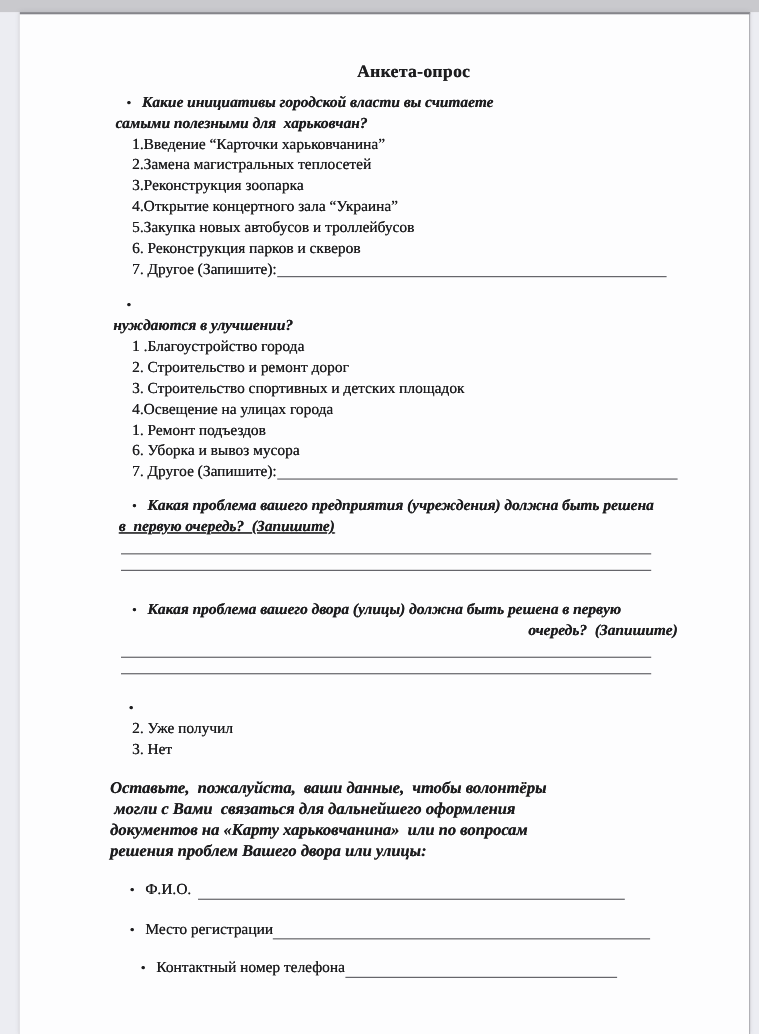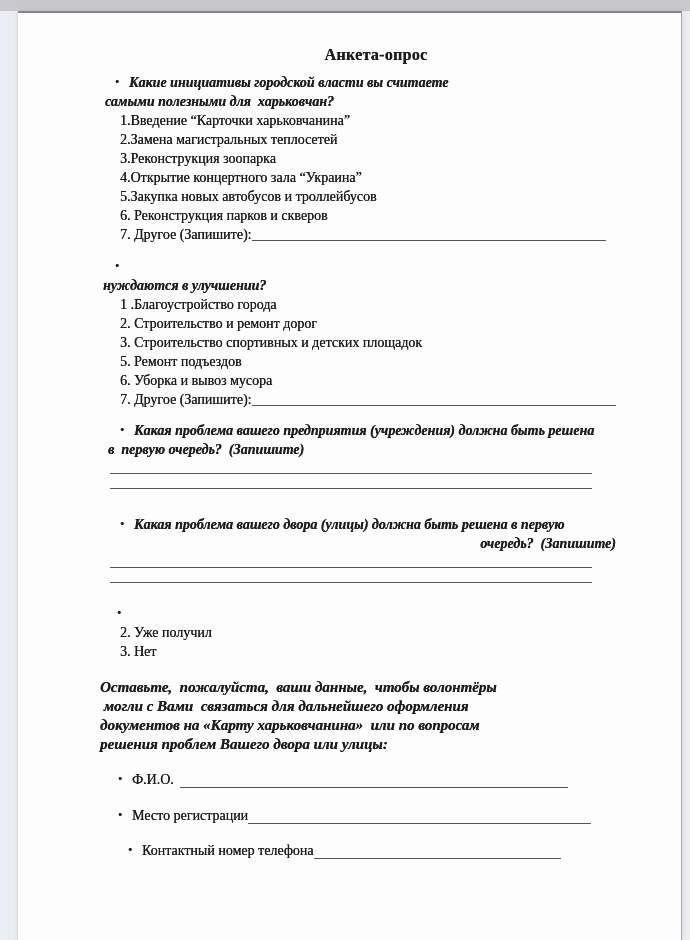--- a/index.html
+++ b/index.html
@@ -16,21 +16,21 @@
   }
   .page {
     position: absolute; left: 18px; top: 11px; width: 664px; height: 929px;
     background: #fdfdfe;
     border-top: 2px solid #85858b;
     border-right: 1px solid #a9a9ae;
     box-shadow: -1px 0 0 #dcdce2, 0 0 4px rgba(120,120,130,0.25);
     box-sizing: border-box;
   }
   .content {
-    position: absolute; left: 82px; top: 0; width: 516px;
+    position: absolute; left: 82px; top: 11px; width: 516px;
     color: #1d1d1f;
     font-size: 14px; line-height: 19px;
     text-shadow: 0.2px 0 0 currentColor;
   }
   .title {
     margin: 32px 0 0 36px;
     font-size: 16px; line-height: 19px;
     font-weight: bold; text-align: center;
     letter-spacing: 0.3px;
   }
@@ -54,21 +54,21 @@
   .q1-l1 { margin: 9px 0 0 15px; }
   .q1-l2 { margin-left: 5px; }
   .opt { margin-left: 20px; }
   .q1 .other { margin-right: 10px; }
   
   .q2-l1 { margin: 13px 0 0 15px; }
   .q2-l2 { margin-left: 3px; }
   .q2 .other { margin-right: 0; }
   
   .q3-l1 { margin: 12px 0 0 20px; }
-  .q3-l2 { margin-left: 8px; }
+  .q3-l2 { margin-left: 8px; text-decoration: underline; }
   .q3 .ans-line:first-of-type { margin-top: 4px; }
   
   .q4-l1 { margin: 26px 0 0 20px; }
   .q4-l2 { margin-left: 35px; text-align: right; }
   .q4 .ans-line:first-of-type { margin-top: 4px; }
   
   .q5-l1 { margin: 21px 0 0 17px; }
   
   .note { margin-top: 17px; font-size: 15px; }
   .note .line-txt { font-style: italic; font-weight: bold; }
@@ -110,21 +110,22 @@
       </section>
 
       <section class="q2">
         <div class="row q2-l1">
           <span class="bullet">•</span>
         </div>
         <div class="prompt line-txt q2-l2">нуждаются в улучшении?</div>
         <div class="opt line-txt">1 .Благоустройство города</div>
         <div class="opt line-txt">2. Строительство и ремонт дорог</div>
         <div class="opt line-txt">3. Строительство спортивных и детских площадок</div>
-        <div class="opt line-txt">5. Ремонт подъездов</div>
+        <div class="opt line-txt">4.Освещение на улицах города</div>
+        <div class="opt line-txt">1. Ремонт подъездов</div>
         <div class="opt line-txt">6. Уборка и вывоз мусора</div>
         <div class="opt row other">
           <span class="line-txt">7. Другое (Запишите):</span>
           <span class="fill-line"></span>
         </div>
       </section>
 
       <section class="q3">
         <div class="row q3-l1">
           <span class="bullet">•</span>

